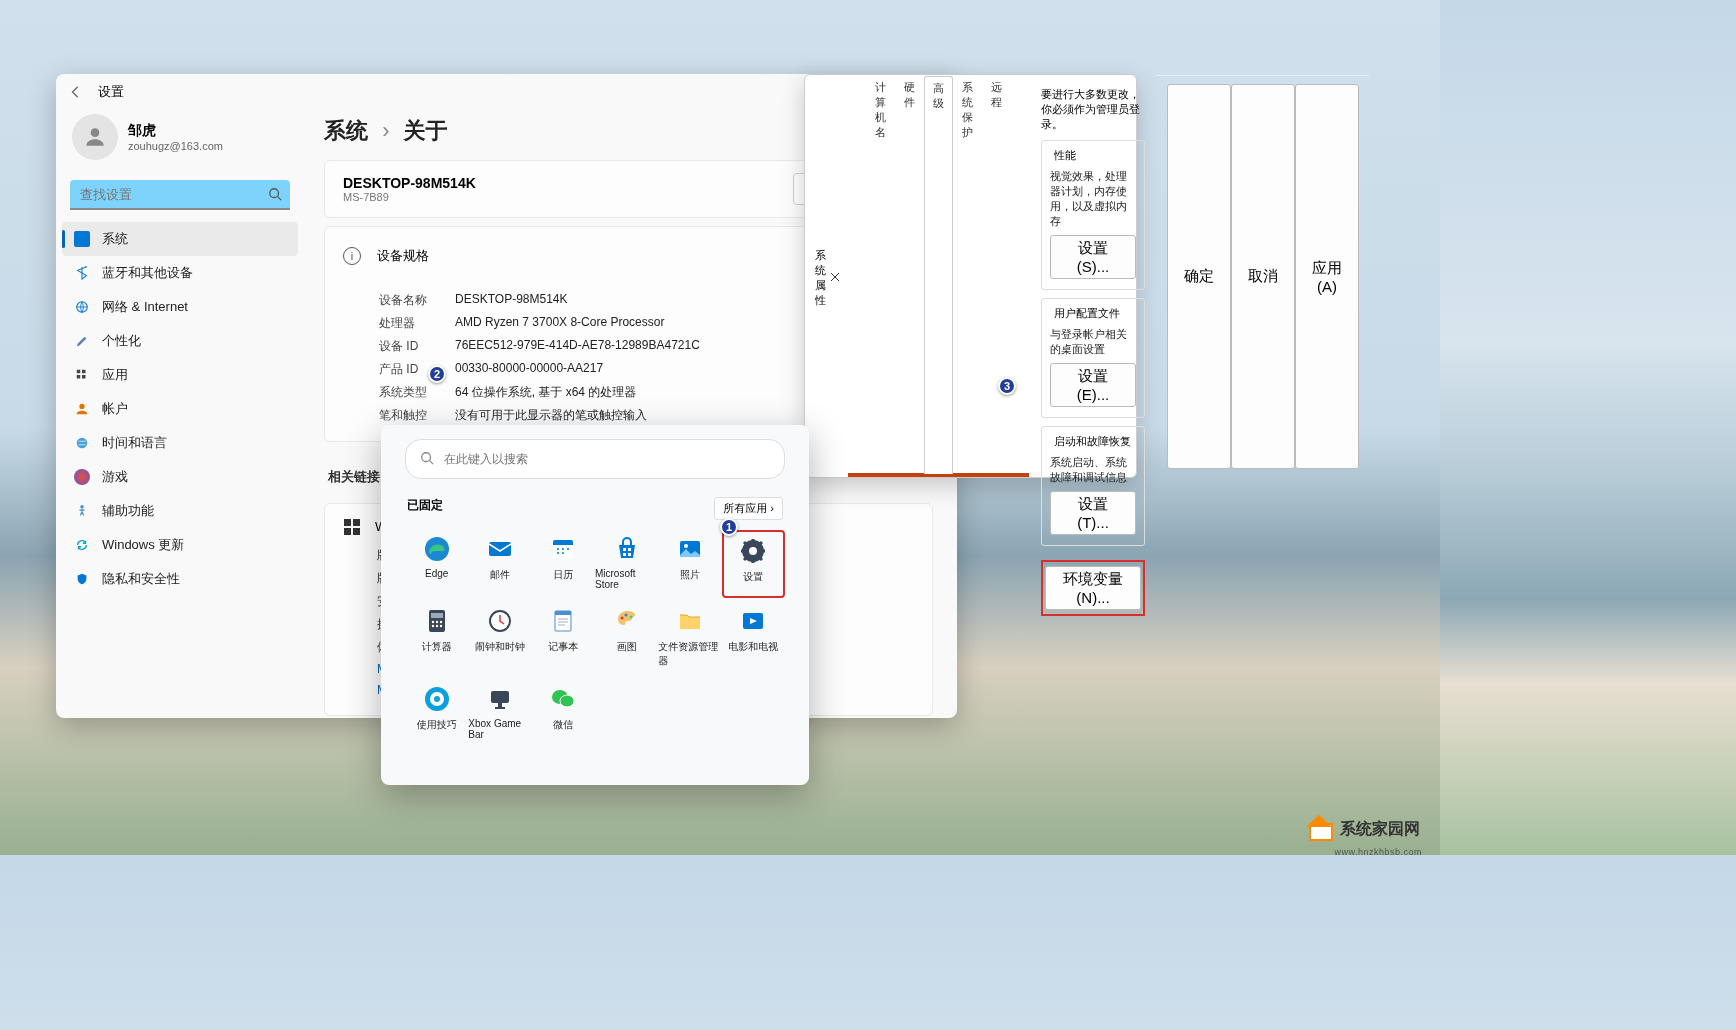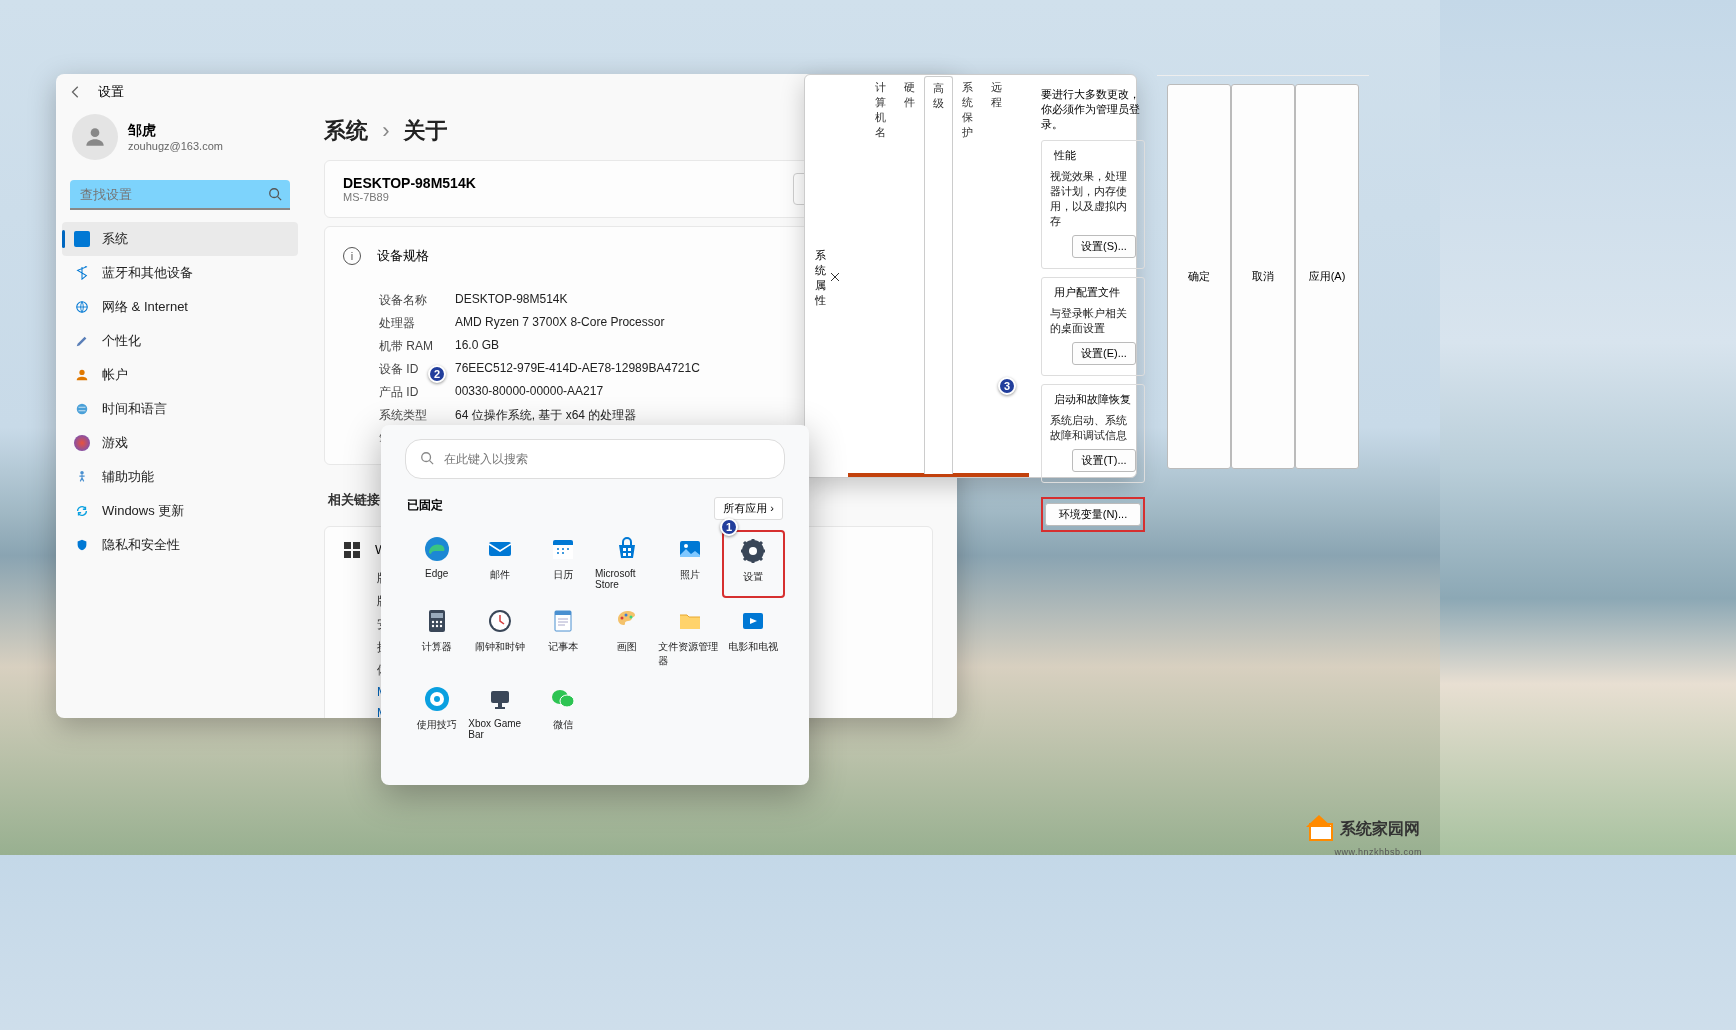--- a/index.html
+++ b/index.html
@@ -128,21 +128,21 @@
 .admin-msg { font-size: 11px; padding: 2px 0 8px; }
 .fieldset {
   border: 1px solid #ddd; border-radius: 3px; padding: 8px 8px 10px;
   margin-bottom: 8px; position: relative;
 }
 .fieldset .legend { font-size: 11px; margin: -14px 0 6px 0; background: #fff; display: inline-block; padding: 0 4px; }
 .fieldset .desc { font-size: 11px; color: #222; }
 .fieldset .btn-row { text-align: right; padding-top: 6px; }
 .sys-btn {
   border: 1px solid #bbb; background: #fdfdfd; border-radius: 3px;
-  padding: 3px 4px; font-size: 11px; min-width: 64px;
+  padding: 3px 12px; font-size: 15px; min-width: 64px;
 }
 .env-row { text-align: right; padding: 6px 0; }
 .env-btn-boxed { border: 2px solid #d62f2f; padding: 4px 2px; display: inline-block; }
 .dialog-buttons { display: flex; justify-content: flex-end; padding: 8px 10px; border-top: 1px solid #eee; }
 
 .start-menu {
   position: absolute;
   left: 381px; top: 425px;
   width: 428px; height: 360px;
   background: #f8f9fa;
@@ -267,20 +267,31 @@
           </span>
           <span>网络 &amp; Internet</span>
         </div>
       <div class="nav-item">
           <span class="nav-icon personalize">
             <svg width="14" height="14" viewBox="0 0 16 16">
               <path d="M2 14l3-1 8-8-2-2-8 8z" fill="#5a7fb8"></path>
             </svg>
           </span>
           <span>个性化</span>
+        </div>
+      <div class="nav-item">
+          <span class="nav-icon apps">
+            <svg width="14" height="14" viewBox="0 0 16 16">
+              <rect x="2" y="2" width="4" height="4" fill="#444"></rect>
+              <rect x="8" y="2" width="4" height="4" fill="#444"></rect>
+              <rect x="2" y="8" width="4" height="4" fill="#444"></rect>
+              <rect x="8" y="8" width="4" height="4" fill="#444"></rect>
+            </svg>
+          </span>
+          <span>应用</span>
         </div>
       <div class="nav-item">
           <span class="nav-icon accounts">
             <svg width="14" height="14" viewBox="0 0 16 16">
               <circle cx="8" cy="5" r="3" fill="#e07800"></circle>
               <path d="M2 14c0-3 3-4 6-4s6 1 6 4z" fill="#e07800"></path>
             </svg>
           </span>
           <span>帐户</span>
         </div>
@@ -357,24 +368,20 @@
         </div>
         <div class="spec-rows">
           <div class="row">
               <span class="k">设备名称</span>
               <span class="v">DESKTOP-98M514K</span>
             </div>
           <div class="row">
               <span class="k">处理器</span>
               <span class="v">AMD Ryzen 7 3700X 8-Core Processor</span>
               <span class="extra">3.60 GHz</span>
-            </div>
-          <div class="row">
-              <span class="k">机带 RAM</span>
-              <span class="v">16.0 GB</span>
             </div>
           <div class="row">
               <span class="k">设备 ID</span>
               <span class="v">76EEC512-979E-414D-AE78-12989BA4721C</span>
             </div>
           <div class="row">
               <span class="k">产品 ID</span>
               <span class="v">00330-80000-00000-AA217</span>
             </div>
           <div class="row">

